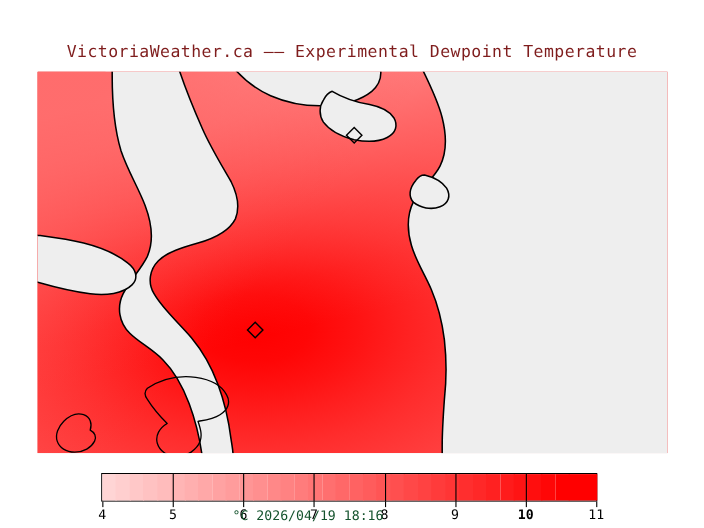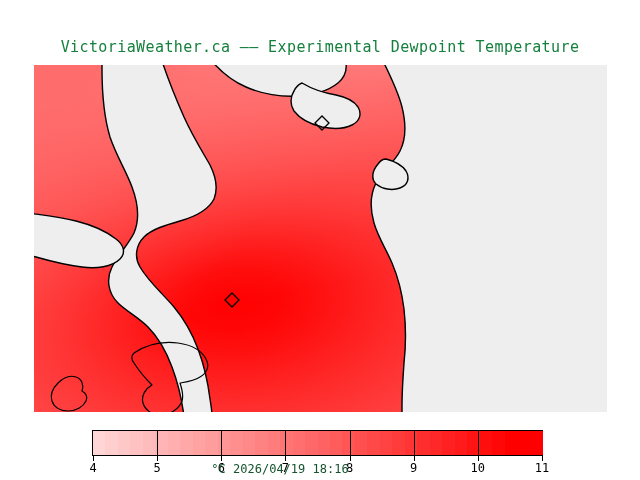--- a/index.html
+++ b/index.html
@@ -18,21 +18,21 @@
   
   #title {
     position: absolute;
     left: 0;
     top: 38px;
     width: 640px;
     text-align: center;
     font-family: "DejaVu Sans Mono", monospace;
     font-size: 15px;
     letter-spacing: 0.4px;
-    color: #15803d;
+    color: #7f1d1d;
     white-space: nowrap;
   }
 
   
   #map-panel {
     position: absolute;
     left: 34px;
     top: 65px;
     width: 573px;
     height: 347px;
@@ -358,19 +358,19 @@
       <div class="cb-tick-out" style="left: 193.429px;"></div>
       <div class="cb-label" style="left: 193.429px;">7</div>
       <div class="cb-tick" style="left: 257.571px;"></div>
       <div class="cb-tick-out" style="left: 257.571px;"></div>
       <div class="cb-label" style="left: 257.571px;">8</div>
       <div class="cb-tick" style="left: 321.714px;"></div>
       <div class="cb-tick-out" style="left: 321.714px;"></div>
       <div class="cb-label" style="left: 321.714px;">9</div>
       <div class="cb-tick" style="left: 385.857px;"></div>
       <div class="cb-tick-out" style="left: 385.857px;"></div>
-      <div class="cb-label" style="left: 385.857px;">10</div>
+      <div class="cb-label" style="left: 385.857px; font-weight: bold;">10</div>
       <div class="cb-tick-out" style="left: 450px;"></div>
       <div class="cb-label" style="left: 450px; text-align: center;">11</div>
     </div>
 </div>
 
 <div id="cb-caption">°C  2026/04/19 18:16</div>
 
 </body></html>

